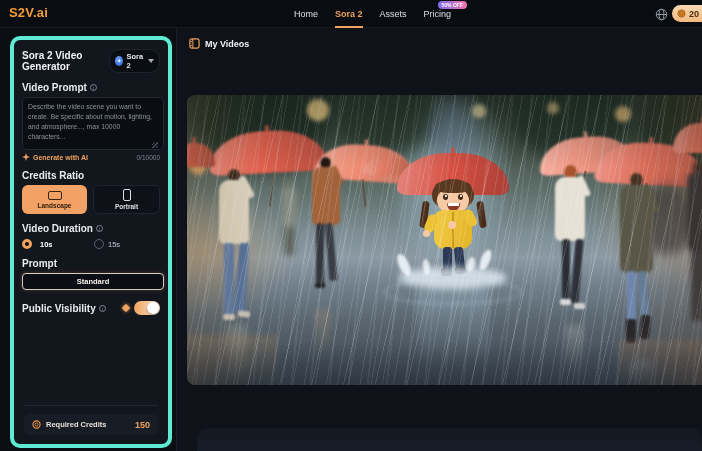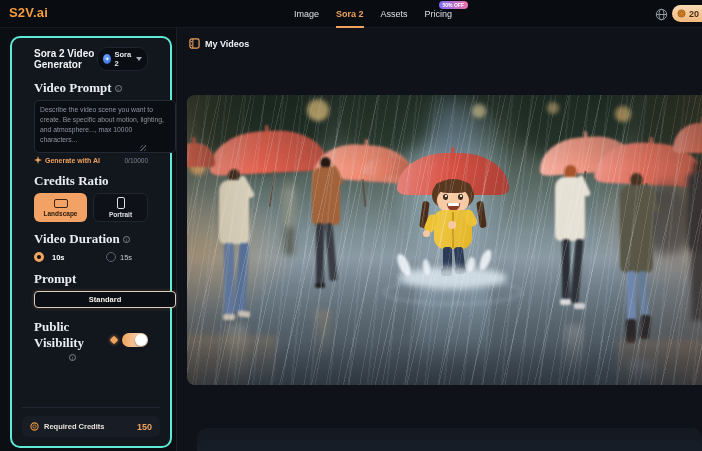--- a/index.html
+++ b/index.html
@@ -11,32 +11,32 @@
   .navbar{position:absolute;left:0;top:0;width:702px;height:28px;background:#090c10;border-bottom:1px solid #161b23;display:flex;align-items:center;z-index:30;}
   .logo{position:absolute;left:9px;top:5px;font-size:13px;font-weight:bold;color:#f59c3c;letter-spacing:.2px;}
   .nav-center{position:absolute;left:294px;top:0;height:28px;display:flex;gap:17px;}
   .nav-item{position:relative;height:28px;line-height:28px;font-size:9px;color:#dbe0e7;cursor:pointer;}
   .nav-item.active{color:#f0a35e;font-weight:bold;border-bottom:2px solid #f0a35e;}
   .nav-badge{position:absolute;top:1px;left:14px;padding:1px 4px;border-radius:5px;background:linear-gradient(90deg,#7c6cf0,#f272a8);color:#fff;font-size:5px;font-weight:bold;white-space:nowrap;line-height:6px;}
   .globe{position:absolute;left:655px;top:8px;width:13px;height:13px;}
   .credit-pill{position:absolute;left:672px;top:5px;width:44px;height:17px;border-radius:9px;background:linear-gradient(180deg,#f8dab4,#f2b87e);display:flex;align-items:center;gap:3px;padding-left:5px;color:#4a2d10;font-size:9px;font-weight:bold;}
 
   
-  .sidebar{position:absolute;left:10px;top:36px;width:162px;height:412px;background:#12161d;border:2px solid #5eead4;border-radius:10px;padding:9px 22px;z-index:20;}
+  .sidebar{position:absolute;left:10px;top:36px;width:162px;height:412px;background:#12161d;border:4px solid #5eead4;border-radius:10px;padding:9px 8px;z-index:20;}
   .sb-head{display:flex;justify-content:space-between;align-items:center;}
   .sb-title{font-size:10px;font-weight:bold;color:#f2f4f7;}
   .model-chip{display:flex;align-items:center;gap:3px;background:#0a0d12;border:1px solid #1d2430;border-radius:10px;padding:2px 5px;cursor:pointer;}
   .model-dot{width:10px;height:10px;border-radius:50%;background:radial-gradient(circle at 35% 30%,#6aa0f8,#2f66d8);color:#fff;font-size:6px;line-height:10px;text-align:center;}
   .model-chip span{font-size:7.5px;color:#e8ebf0;font-weight:bold;}
   .chev{width:0;height:0;border-left:3px solid transparent;border-right:3px solid transparent;border-top:4px solid #a6adb7;}
   .tabs{margin-top:9px;display:flex;background:#0a0d12;border:1px solid #1c222c;border-radius:6px;padding:2px;height:22px;}
   .tab{flex:1;display:flex;align-items:center;justify-content:center;font-size:7.5px;color:#c0c6cf;border-radius:4px;cursor:pointer;}
   .tab.active{background:#05070b;border:1px solid #ece2d0;box-shadow:0 0 5px rgba(240,163,94,.35);color:#fff;font-weight:bold;}
   .lbl-row{margin-top:9px;display:flex;align-items:center;gap:3px;}
-  .lbl{font-size:13px;font-weight:bold;color:#e9ecf1;font-family:Liberation Serif, serif;}
+  .lbl{font-size:10px;font-weight:bold;color:#e9ecf1;}
   .info{width:7px;height:7px;border:1px solid #7d848f;border-radius:50%;color:#7d848f;font-size:5px;line-height:6px;text-align:center;}
   .prompt-box{margin-top:4px;position:relative;}
   textarea{width:142px;height:53px;background:#0a0d12;border:1px solid #232a35;border-radius:5px;padding:4px 5px;font-family:"Liberation Sans",sans-serif;font-size:6.8px;line-height:1.45;color:#aeb5bf;resize:none;display:block;}
   textarea::placeholder{color:#8d949e;}
   .prompt-box::after{content:"";position:absolute;right:2px;bottom:2px;width:6px;height:6px;background:repeating-linear-gradient(135deg,transparent 0 1.5px,#58606c 1.5px 2.5px);opacity:.8;pointer-events:none;}
   .under-row{margin-top:3px;display:flex;justify-content:space-between;align-items:center;}
   .gen-ai{display:flex;align-items:center;gap:3px;color:#f0a35e;font-size:7px;font-weight:bold;cursor:pointer;}
   .counter{font-size:6.5px;color:#7e8590;}
   .ratio-row{margin-top:4px;display:flex;gap:6px;}
   .ratio{flex:1;height:29px;border-radius:6px;display:flex;flex-direction:column;align-items:center;justify-content:center;gap:2px;cursor:pointer;}
@@ -96,21 +96,21 @@
   .grade{inset:0;pointer-events:none;background:
     linear-gradient(90deg,rgba(110,70,35,.18),transparent 14%,transparent 82%,rgba(110,65,35,.2)),
     linear-gradient(180deg,rgba(15,25,20,.3),transparent 25%,transparent 85%,rgba(10,15,22,.25));}
 </style>
 </head>
 <body>
 
 <div class="navbar">
   <div class="logo">S2V.ai</div>
   <div class="nav-center">
-    <div class="nav-item">Image</div>
+    <div class="nav-item">Home</div>
     <div class="nav-item active">Sora 2</div>
     <div class="nav-item">Assets</div>
     <div class="nav-item">
       <span>Pricing</span>
       <span class="nav-badge">50% OFF</span>
     </div>
   </div>
   <svg class="globe" viewBox="0 0 14 14">
     <circle cx="7" cy="7" r="5.6" fill="none" stroke="#9aa3ad" stroke-width="1"></circle>
     <ellipse cx="7" cy="7" rx="2.6" ry="5.6" fill="none" stroke="#9aa3ad" stroke-width="1"></ellipse>
@@ -181,21 +181,21 @@
       <span>15s</span>
     </div>
   </div>
 
   <div class="lbl-row">
       <span class="lbl">Prompt</span>
     </div>
   <div class="std-btn">Standard</div>
 
   <div class="vis-row">
-    <div class="lbl-row" style="margin-top:0;flex-direction:column;">
+    <div class="lbl-row" style="margin-top:0;">
       <span class="lbl">Public Visibility</span>
       <span class="info">i</span>
     </div>
     <div class="vis-right">
       <i class="gem"></i>
       <div class="toggle"></div>
     </div>
   </div>
 
   <div class="sb-footer">

